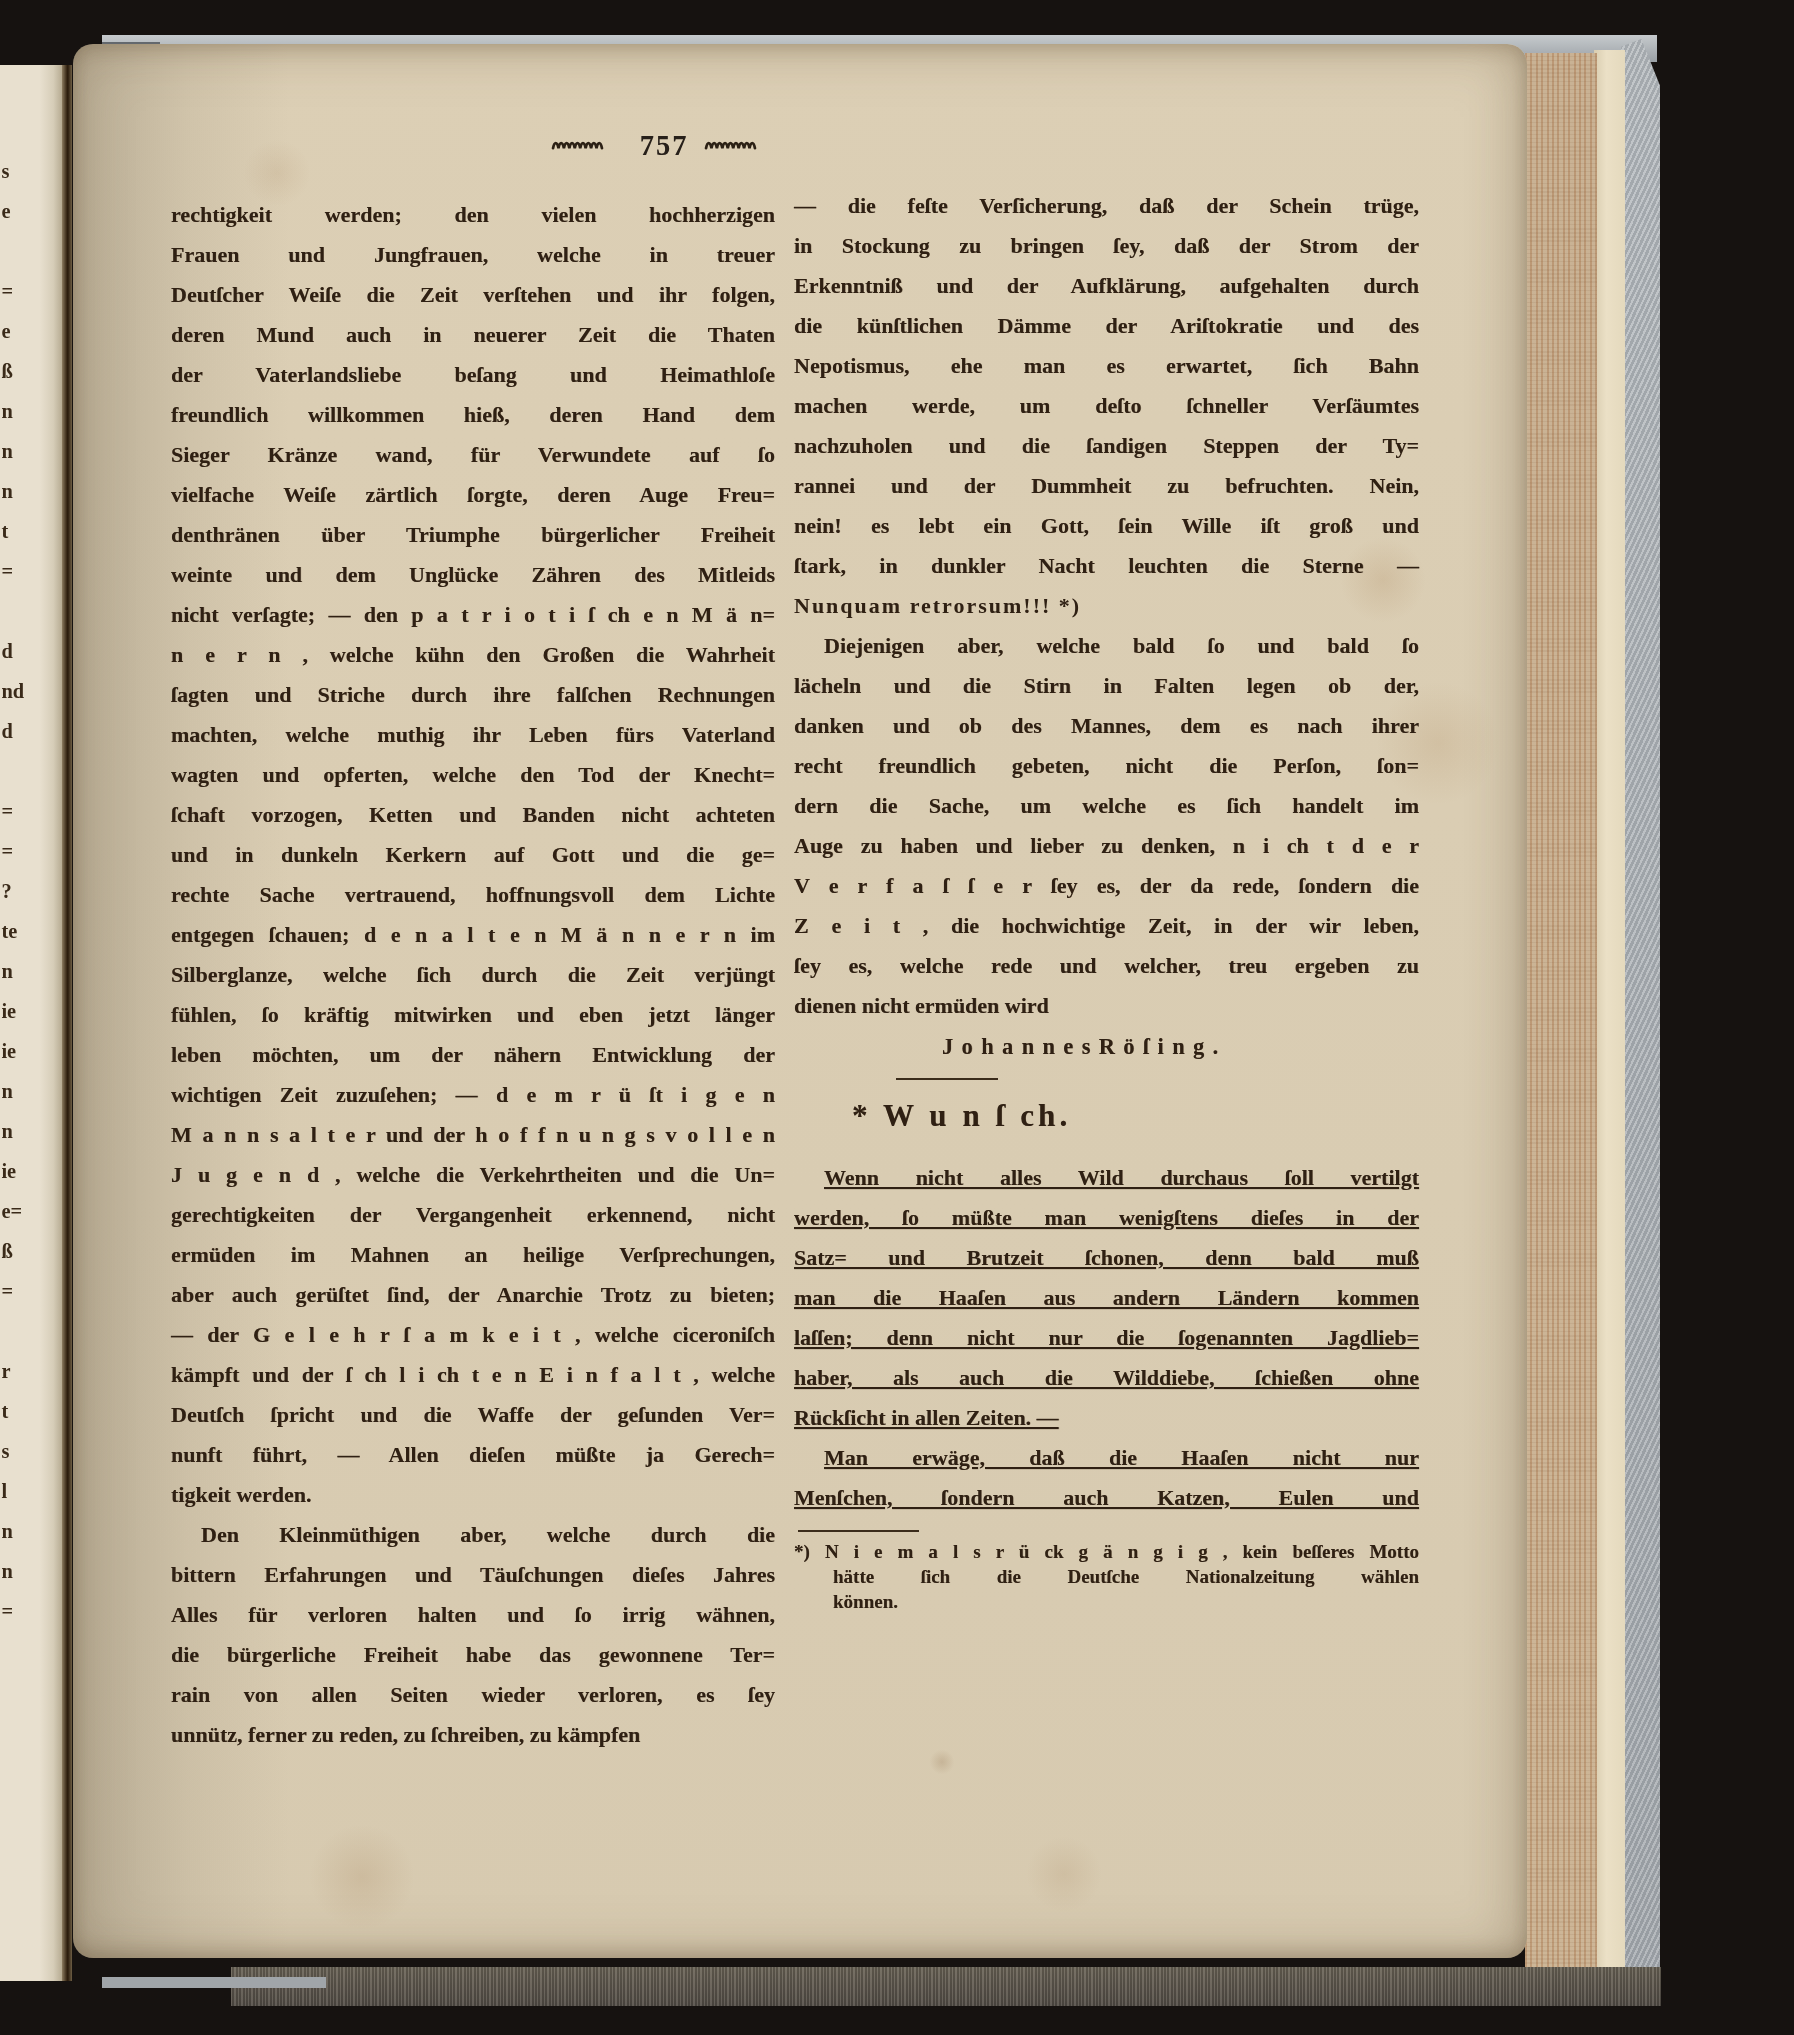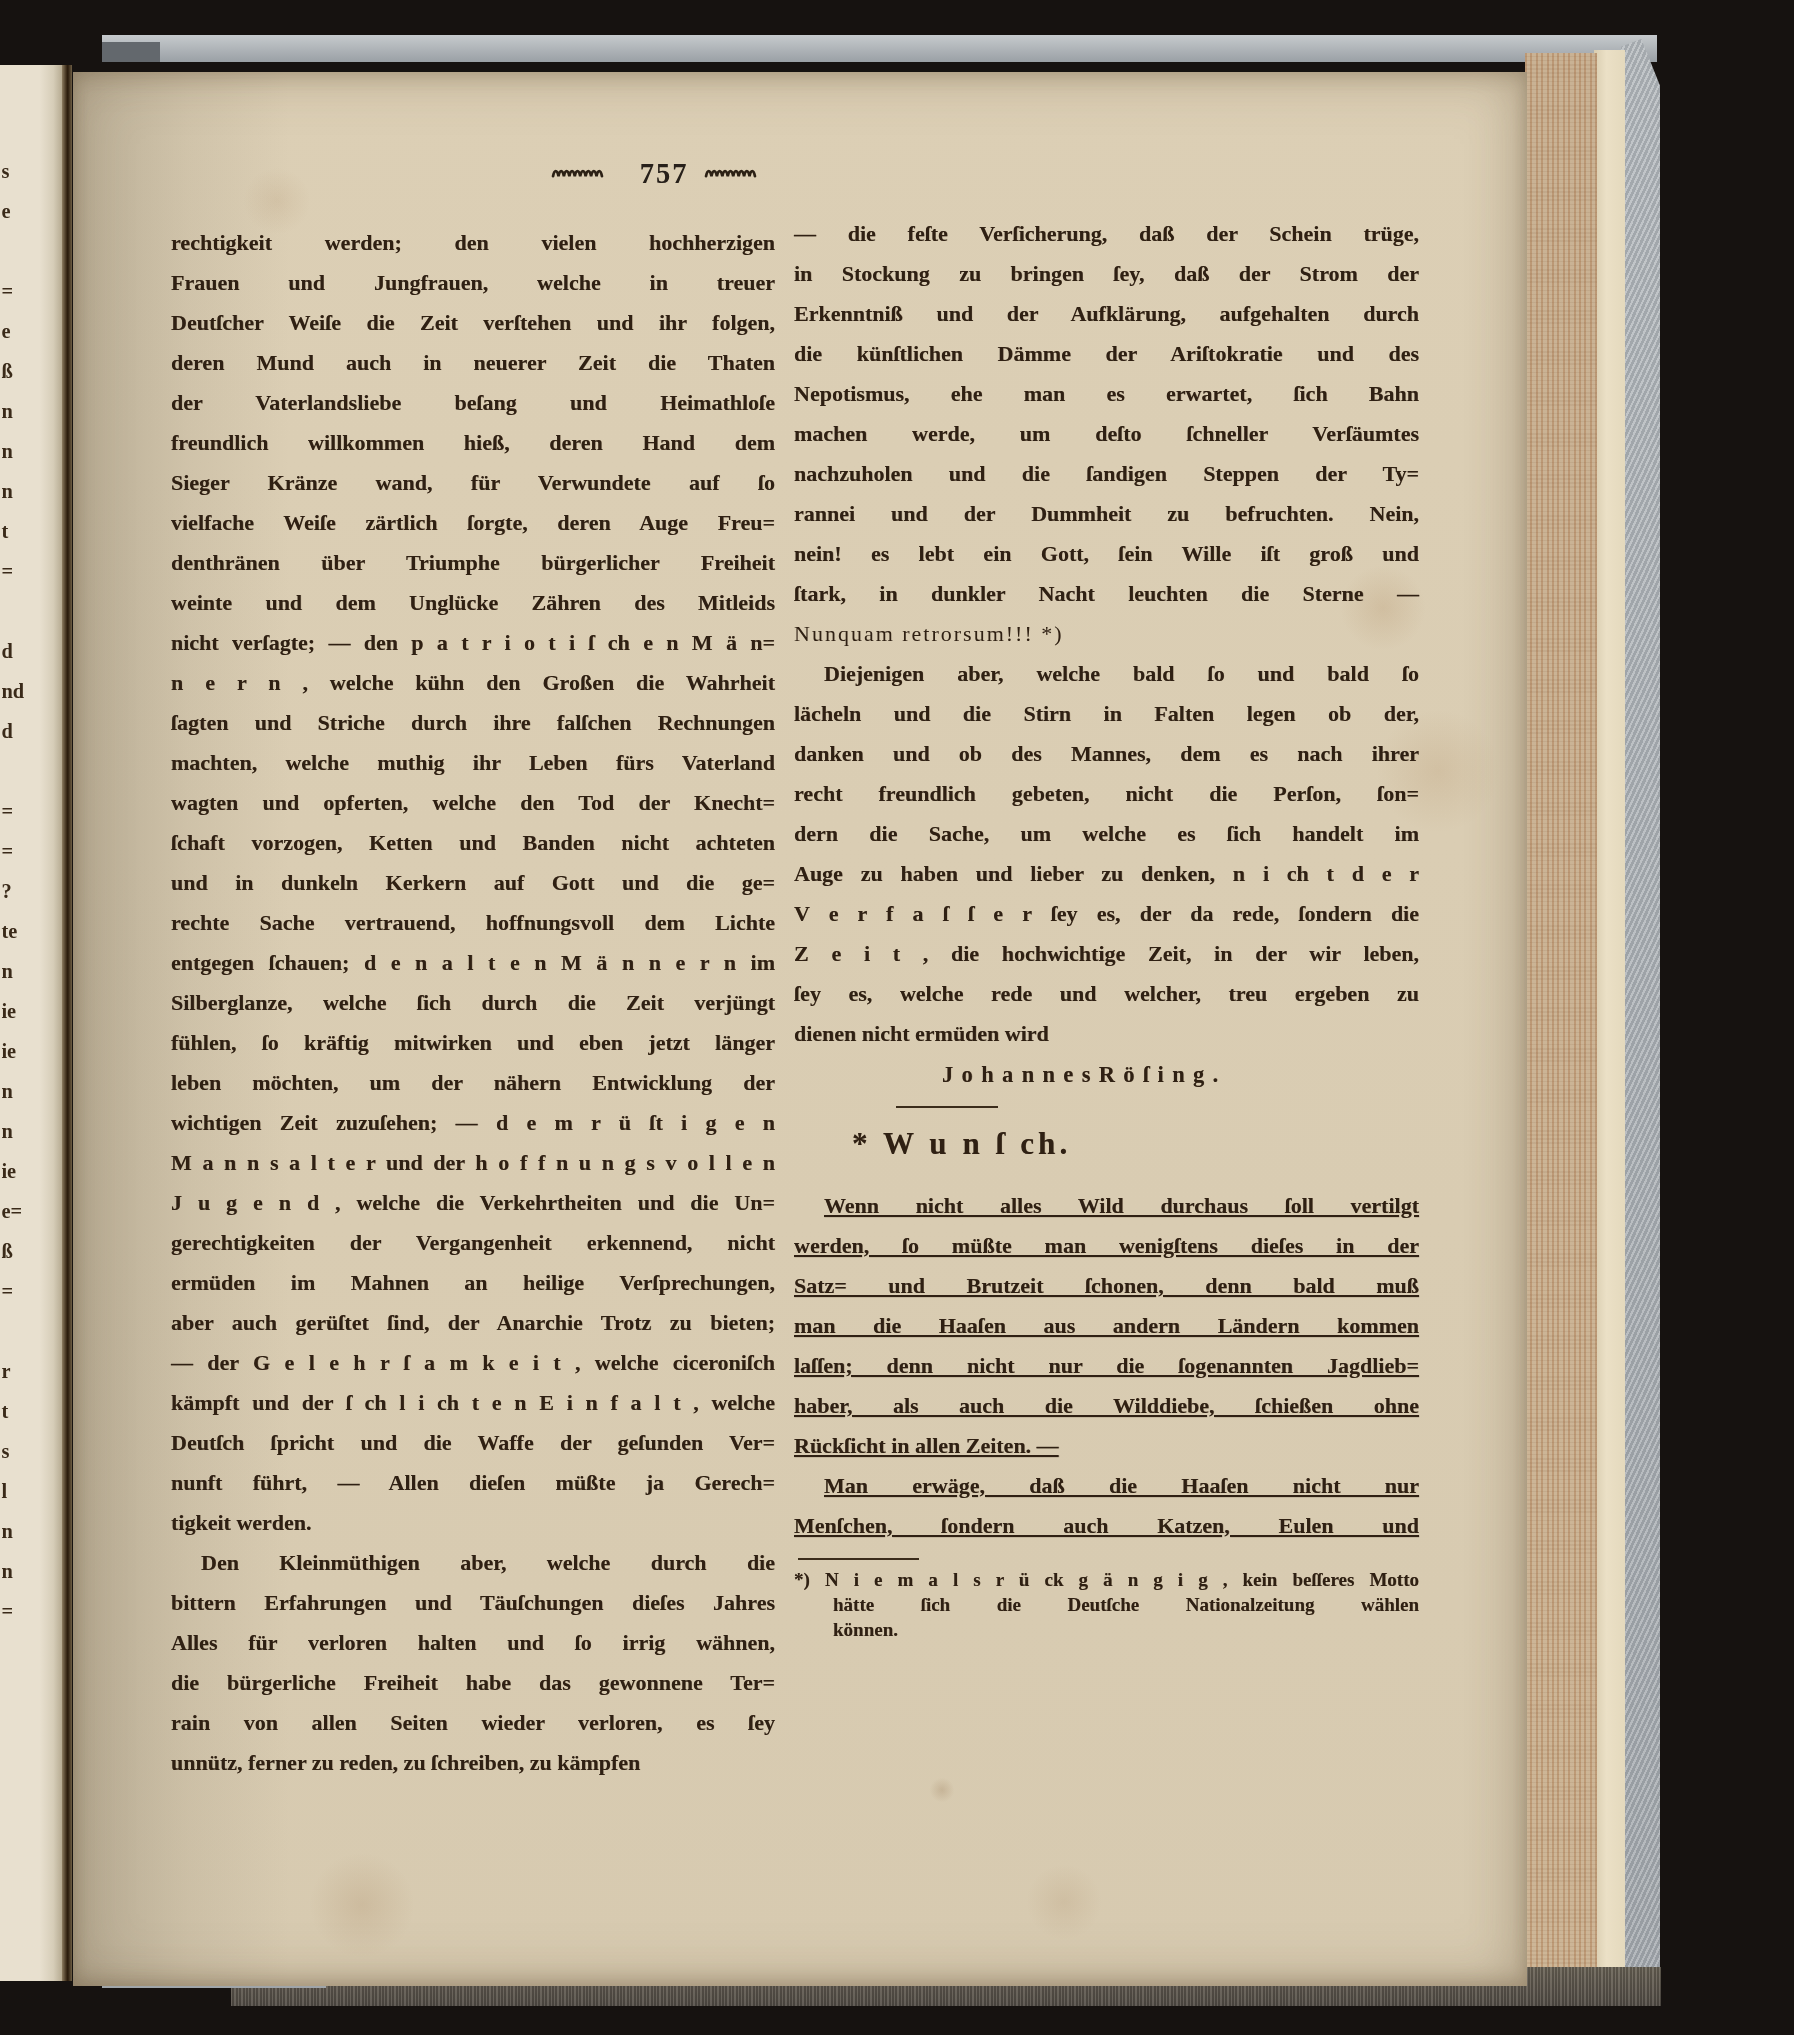--- a/index.html
+++ b/index.html
@@ -30,51 +30,51 @@
      background:#a0a5a9;}
   
   .sliver{position:absolute;left:0;top:65px;width:62px;height:1916px;
      background:linear-gradient(90deg,#e8e0cf 0 64%,#d6cdb8 86%,#b6ab92);}
   .frag-col{position:absolute;left:1.4px;top:86px;width:30px;color:#3a2a19;
      font-size:20.4px;font-weight:700;overflow:hidden;height:1765px;}
   .frag{height:40px;line-height:40px;text-align:left;}
   .gutter{position:absolute;left:62px;top:65px;width:10.2px;height:1916px;
      background:linear-gradient(90deg,#8d7d61,#3c2c19 45%,#27190a 58%,#6f5f46);}
   
-  .page{position:absolute;left:73px;top:72px;width:1454px;height:1914px;
+  .page{position:absolute;left:73px;top:44px;width:1454px;height:1914px;
      color:#2f2013;
      background:
        radial-gradient(circle 61px  at 1310px 536px, rgba(151,103,52,.15), rgba(0,0,0,0) 70%),
        radial-gradient(circle 88px at 1365px 699px, rgba(151,103,52,.13), rgba(0,0,0,0) 70%),
        radial-gradient(circle 75px at 289px 1833px, rgba(140,95,50,.14), rgba(0,0,0,0) 70%),
        radial-gradient(circle 54px  at 991px 1830px, rgba(140,95,50,.11), rgba(0,0,0,0) 70%),
        radial-gradient(circle 48px  at 204px 129px,  rgba(140,95,50,.10), rgba(0,0,0,0) 70%),
        radial-gradient(circle 17.7px  at 869px 1718px, rgba(120,80,40,.18), rgba(0,0,0,0) 70%),
        linear-gradient(90deg, rgba(104,94,74,.30), rgba(104,94,74,.10) 115px, rgba(104,94,74,0) 217px),
        linear-gradient(#dccfb5,#d7cab0);
      box-shadow:inset 0 0 61px rgba(112,92,62,.25),
                 inset -17.7px 0 41px rgba(120,100,70,.18),
                 inset 0 6.8px 15px rgba(80,60,40,.16),
-                inset 0 -8.1px 15px rgba(80,60,40,.18);}
+                inset 0 -8.1px 15px rgba(80,60,40,.18);border-radius:20px;}
   
   .pg-header{position:absolute;top:80px;left:0;width:100%;height:48px;}
   .orn{position:absolute;top:16.3px;}
   .orn-l{left:478px;} .orn-r{left:631px;}
   .pg-num{position:absolute;left:557px;top:0;width:68px;height:43px;line-height:43px;
      text-align:center;font-size:28.5px;font-weight:600;letter-spacing:2px;color:#27201a;}
   
   .col{position:absolute;font-size:22px;font-weight:700;
      text-shadow:0.3px 0.3px 0.5px rgba(62,42,22,.45);}
   .col-left{left:98px;top:151px;width:604px;}
   .col-right{left:721px;top:142px;width:625px;}
   .line{height:40px;line-height:40px;text-align:justify;text-align-last:justify;
      white-space:nowrap;}
   .line.end{text-align-last:left;}
   .line.in{text-indent:30px;}
-  .line.rom{font-weight:400;letter-spacing:2px;text-shadow:none;}
+  .line.rom{font-weight:700;letter-spacing:2px;text-shadow:none;}
   .signature{height:41px;line-height:41px;margin-left:148px;font-size:22.4px;
      font-weight:700;letter-spacing:1.4px;}
   .divider{width:102px;border:0;border-top:2.7px solid #3b2c1b;margin:11px 0 0 102px;}
   .heading{margin:11px 0 0 58px;height:49px;line-height:49px;font-size:31px;
      font-weight:700;letter-spacing:4.1px;}
   .wunsch{margin-top:17.7px;text-decoration:underline;}
   .fn-rule{width:121px;border:0;border-top:2px solid #3b2c1b;margin:12.2px 0 6.8px 4.1px;}
   .footnote{font-size:19px;font-weight:700;}
   .footnote .line{height:25px;line-height:25px;}
   .footnote .line.ind{padding-left:39px;}

